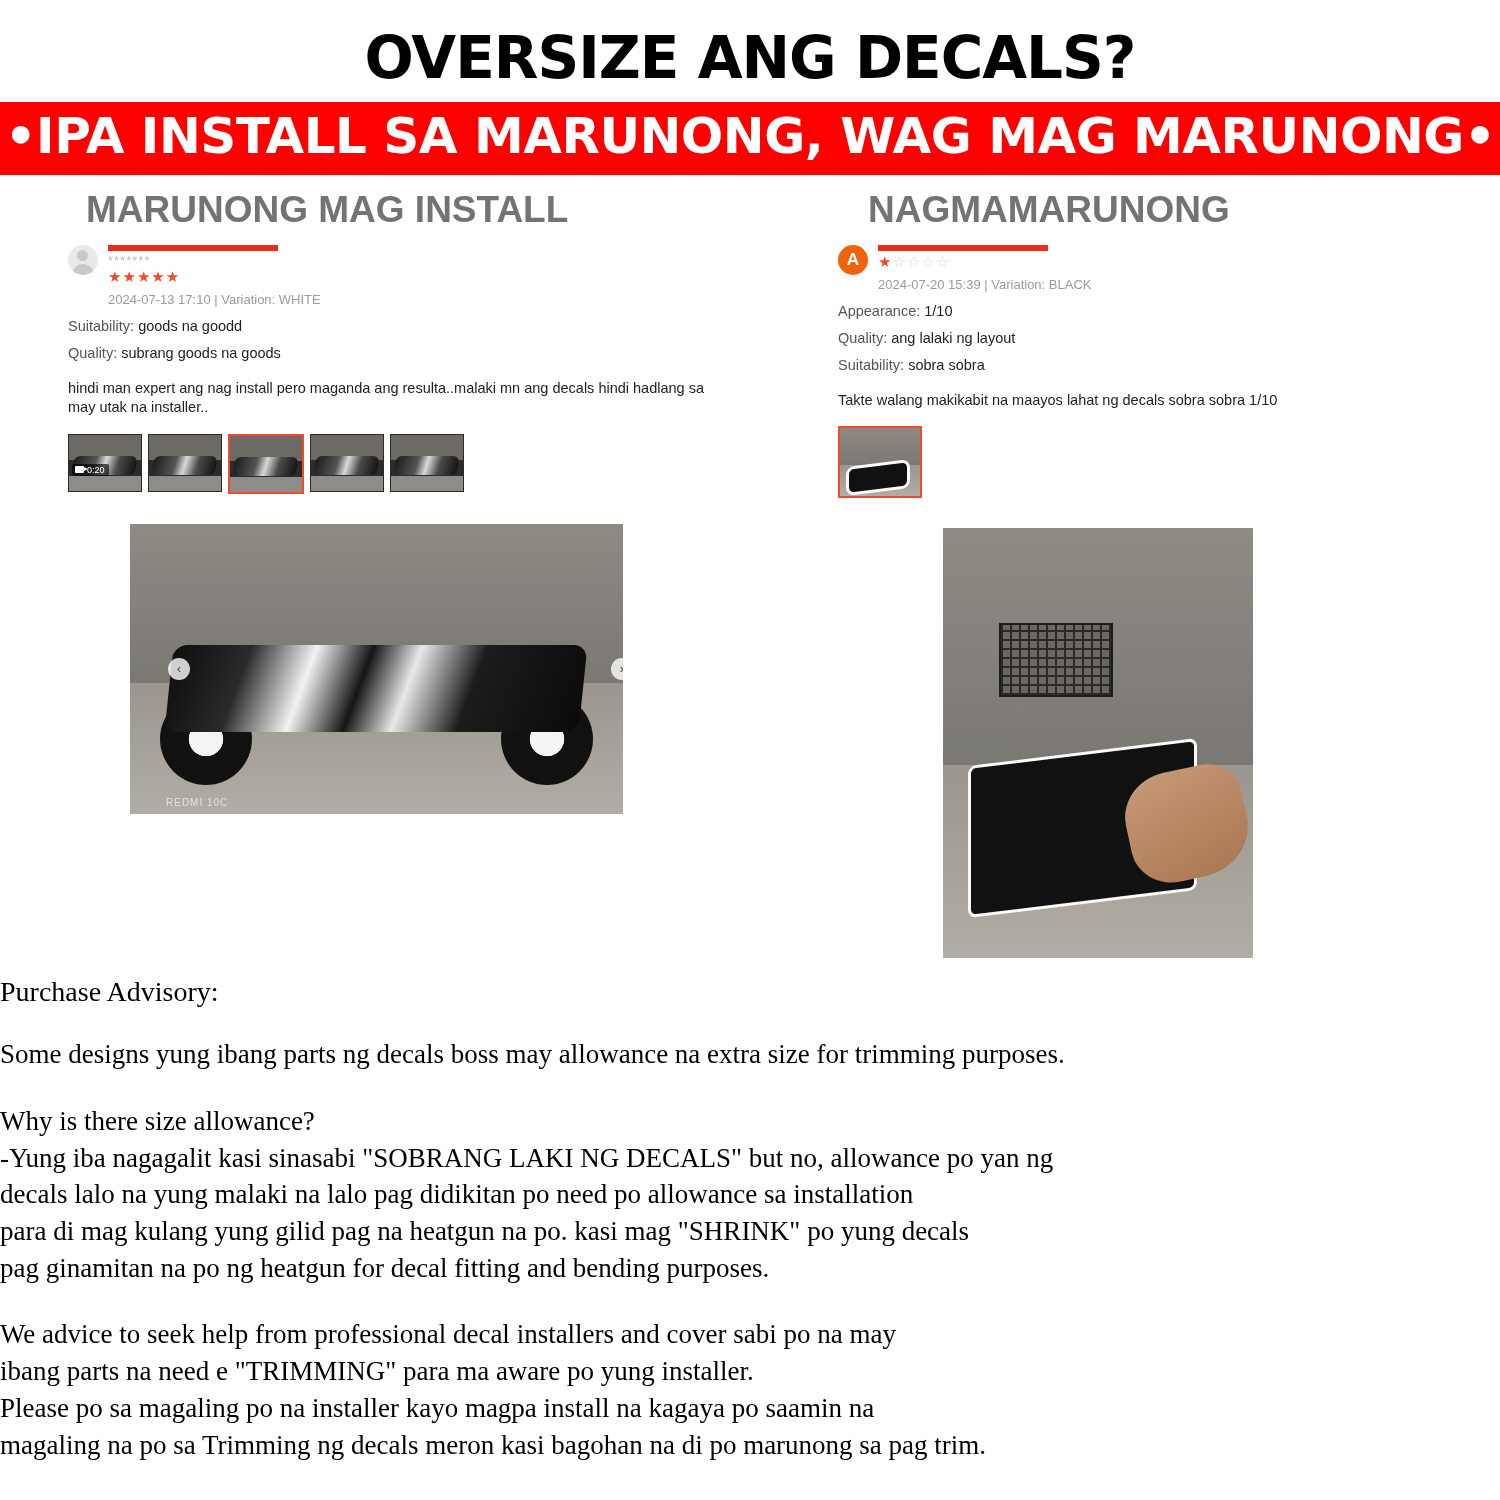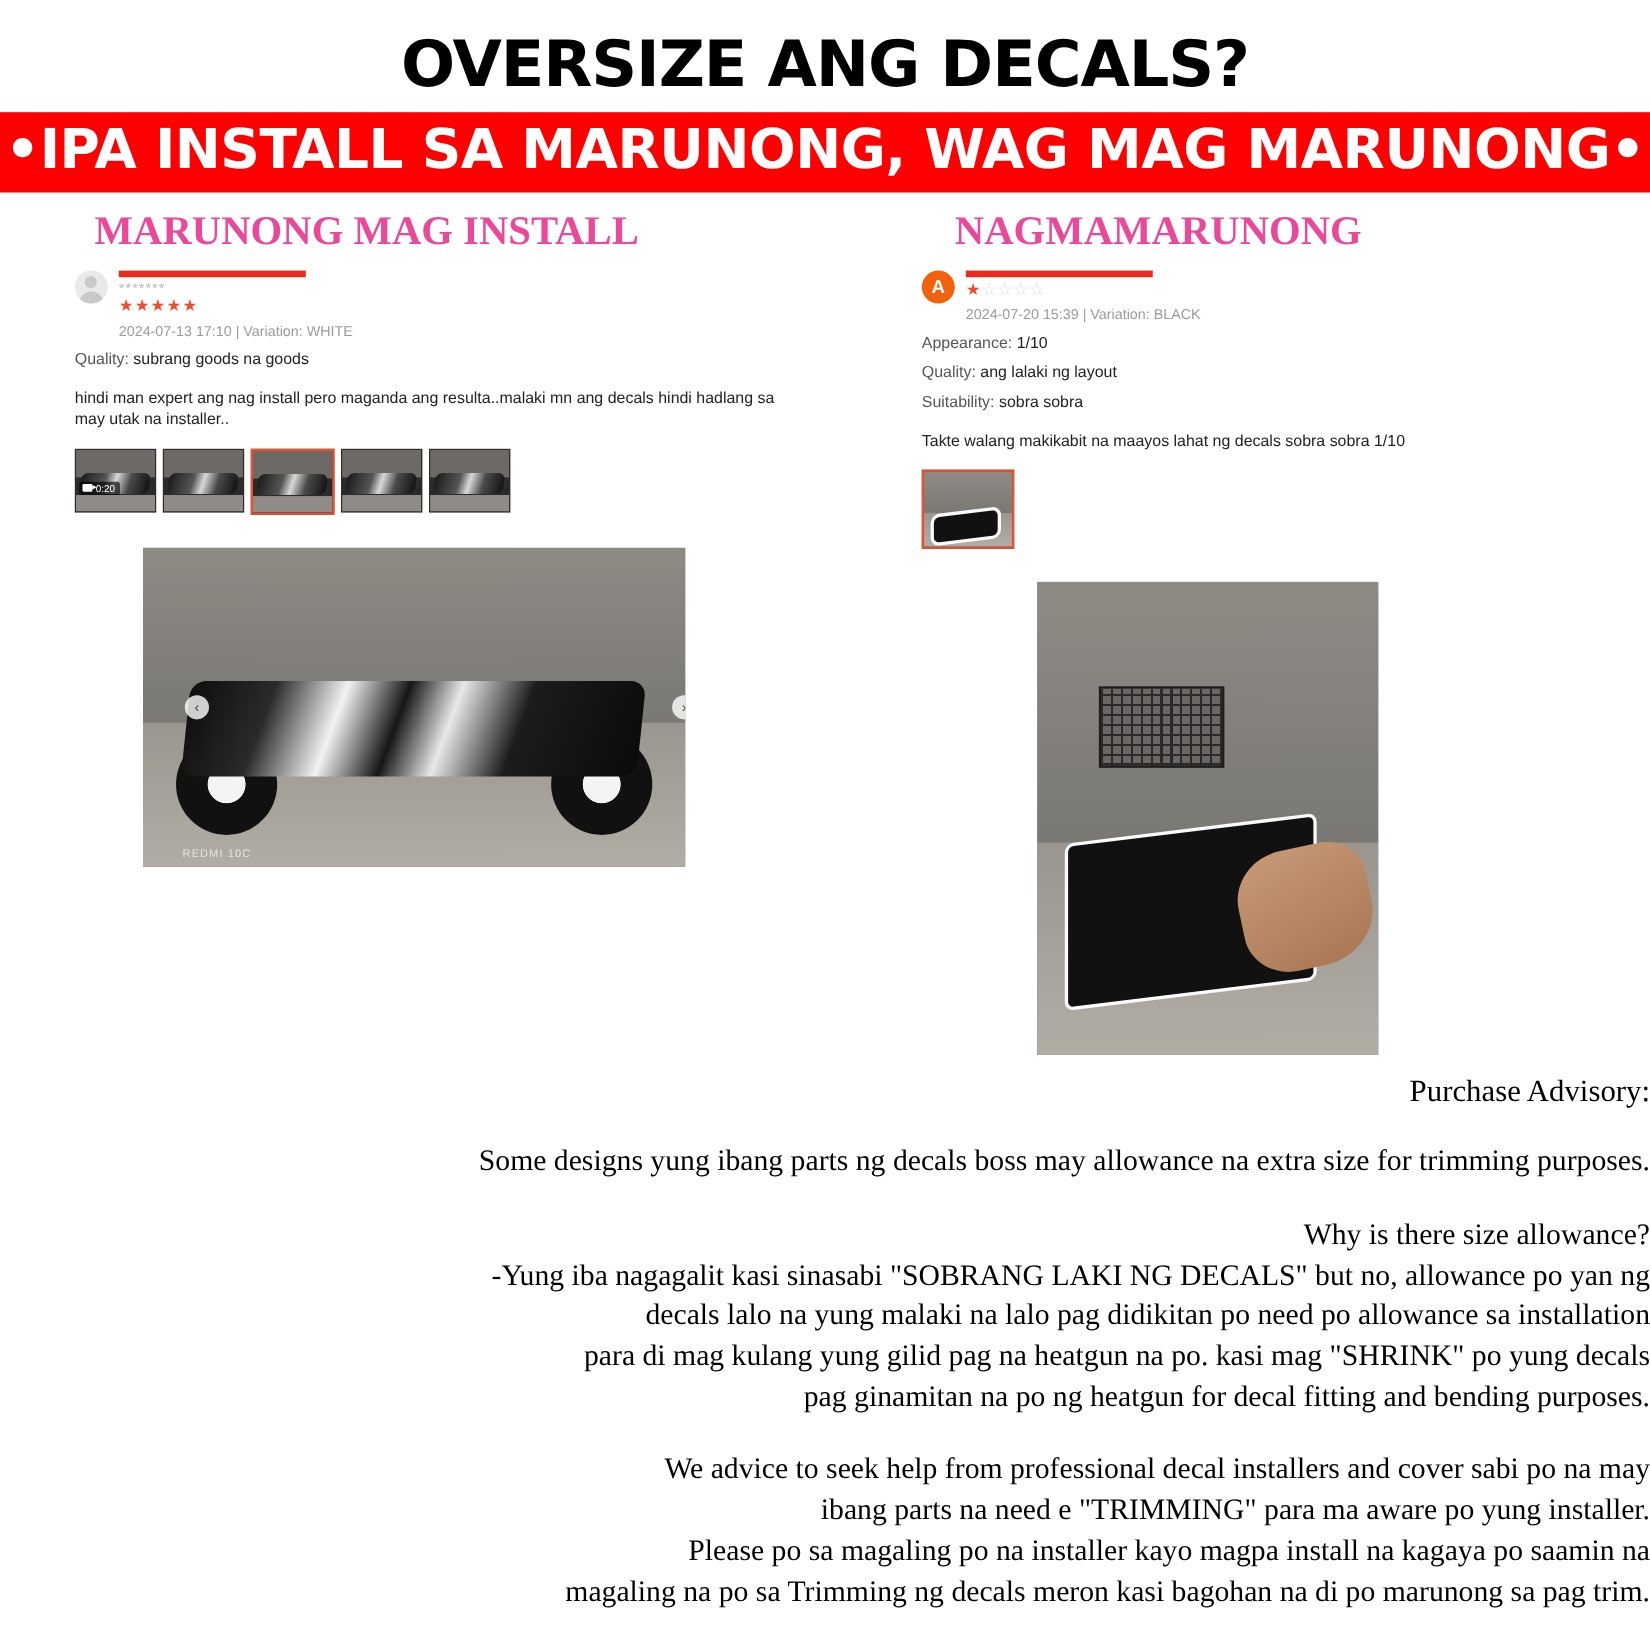--- a/index.html
+++ b/index.html
@@ -43,24 +43,24 @@
     display: flex;
     width: 100%;
     margin-top: 14px;
   }
   .col {
     width: 50%;
     box-sizing: border-box;
     padding: 0 18px;
   }
   .col-title {
-    font-family: Liberation Serif, serif;
+    font-family: Liberation Sans, sans-serif;
     font-weight: 900;
     font-size: 37px;
-    color: #ec4899;
+    color: #737373;
     margin: 0 0 14px 0;
     padding-left: 68px;
   }
   .col-right .col-title { padding-left: 100px; }
 
   
   .review {
     font-family: "Liberation Sans", sans-serif;
     padding-left: 50px;
   }
@@ -302,21 +302,21 @@
     background:
       repeating-linear-gradient(90deg,#2a2a2a 0 2px, transparent 2px 9px),
       repeating-linear-gradient(0deg,#2a2a2a 0 2px, transparent 2px 9px),
       #6b6863;
     border:2px solid #1d1d1d;
   }
 
   
   .advisory {
     margin-top: 18px;
-    text-align: right;
+    text-align: left;
     font-family: "Liberation Serif", serif;
   }
   .advisory .head {
     font-size: 28px;
     color: #000;
     margin-bottom: 28px;
   }
   .advisory p {
     margin: 0;
     font-size: 27px;
@@ -346,20 +346,24 @@
         <div class="rev-meta">
           <div class="redact"></div>
           <div class="username">*******</div>
           <div class="stars">
             <span class="star-on">★</span><span class="star-on">★</span><span class="star-on">★</span><span class="star-on">★</span><span class="star-on">★</span>
           </div>
           <div class="rev-date">2024-07-13 17:10 | Variation: WHITE</div>
         </div>
       </div>
 
+      <div class="rev-attr">
+        <span>Suitability:</span>
+        <b>goods na goodd</b>
+      </div>
       <div class="rev-attr">
         <span>Quality:</span>
         <b>subrang goods na goods</b>
       </div>
 
       <div class="rev-body">hindi man expert ang nag install pero maganda ang resulta..malaki mn ang decals hindi hadlang sa may utak na installer..</div>
 
       <div class="thumbs">
         <div class="thumb">
           <div class="wall"></div>

